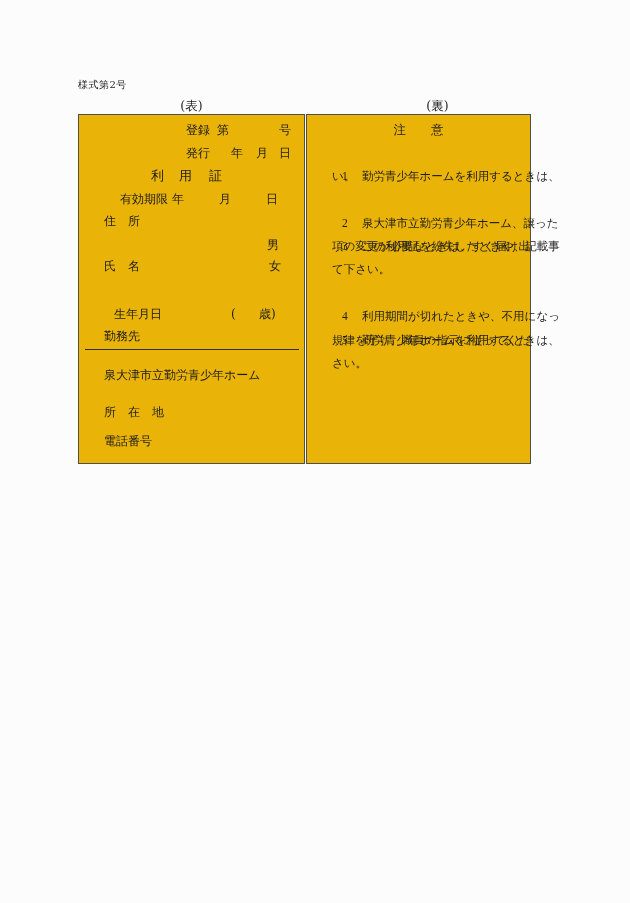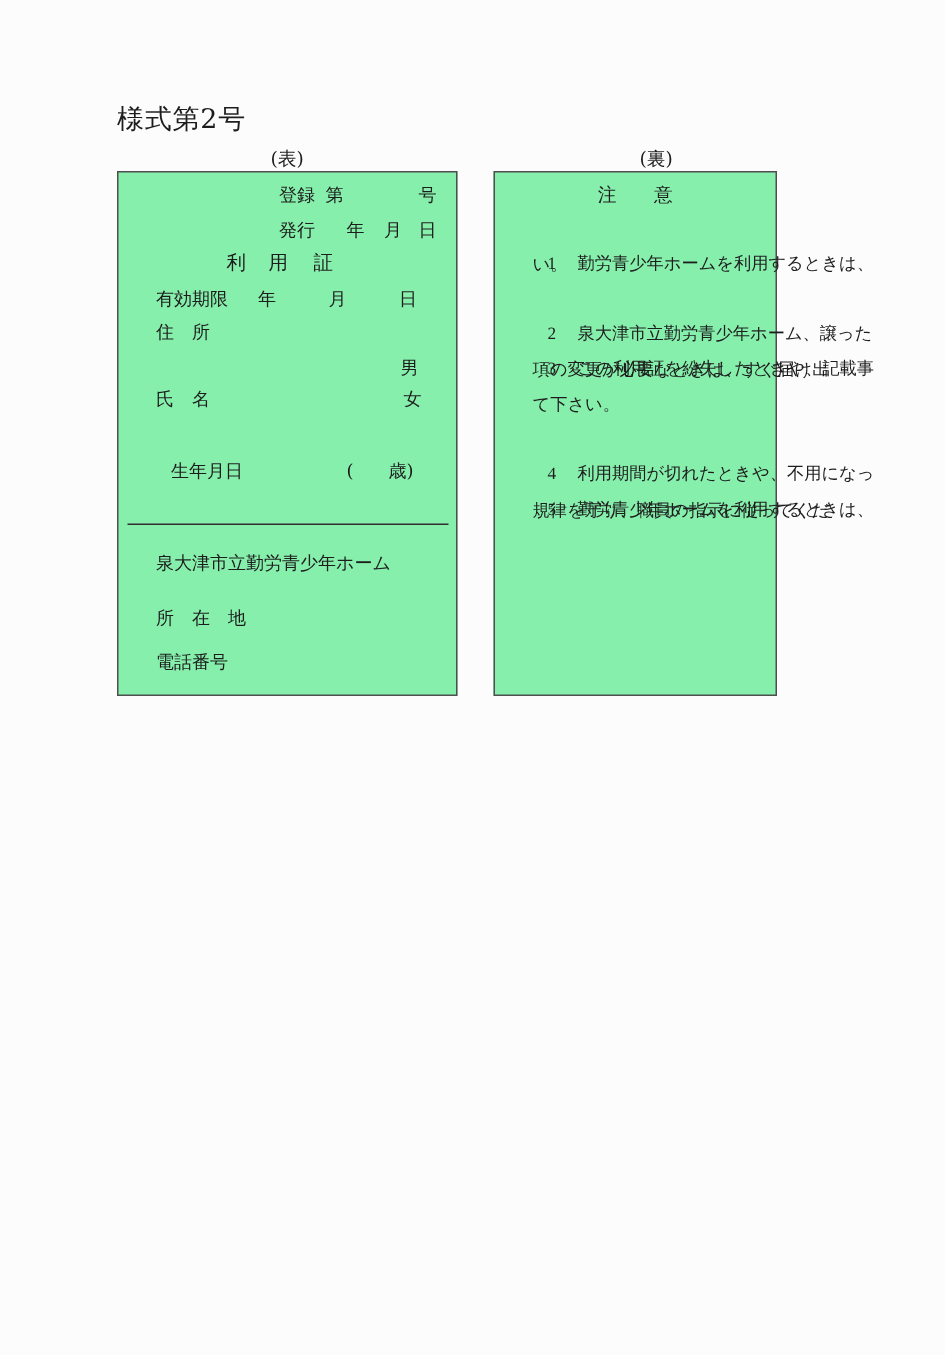--- a/index.html
+++ b/index.html
@@ -7,37 +7,37 @@
     width: 630px; height: 903px;
     background: #fcfcfc;
     font-family: "DejaVu Serif", "Liberation Serif", serif;
     color: #1d1d1d;
     position: relative;
     overflow: hidden;
   }
   .page { position: absolute; inset: 0; }
 
   .form-label {
-    position: absolute; left: 78px; top: 67px;
-    font-size: 18px; letter-spacing: 0.5px; white-space: pre;
+    position: absolute; left: 78px; top: 78px;
+    font-size: 10px; letter-spacing: 0.5px; white-space: pre;
   }
   .side-label {
     position: absolute; top: 98px; height: 16px; line-height: 16px;
     font-size: 12.5px; text-align: center; white-space: pre;
   }
   .side-label.front { left: 78px; width: 227px; }
   .side-label.back  { left: 323px; width: 229px; }
 
   .card {
     position: absolute; top: 114px; height: 350px;
     border: 1px solid #4e4e4e; box-sizing: border-box;
-    background: #86efac;
+    background: #eab308;
   }
   .card.front { left: 78px; width: 227px; }
-  .card.back  { left: 329px; width: 189px; padding-left: 32px; }
+  .card.back  { left: 306px; width: 225px; padding-left: 32px; }
 
   
   .f-row {
     position: absolute; left: 0; right: 0; height: 16px;
     line-height: 16px; font-size: 12px;
   }
   .f-row > span { position: absolute; white-space: pre; }
   .f-title { font-size: 13px; }
   .divider {
     position: absolute; left: 6px; right: 5px; top: 234px;
@@ -86,21 +86,21 @@
       <span style="left:200px">日</span>
     </div>
 
     <div class="f-row f-title" style="top:53px">
       <span style="left:72px">利</span>
       <span style="left:100px">用</span>
       <span style="left:130px">証</span>
     </div>
 
     <div class="f-row" style="top:76px">
-      <span style="left:25px">有効期限</span>
+      <span style="left:41px">有効期限</span>
       <span style="left:93px">年</span>
       <span style="left:140px">月</span>
       <span style="left:187px">日</span>
     </div>
 
     <div class="f-row" style="top:98px">
       <span style="left:25px">住　所</span>
     </div>
 
     <div class="f-row" style="top:122px">
@@ -111,20 +111,23 @@
       <span style="left:35px">生年月日</span>
       <span style="left:152px">(</span>
       <span style="left:180px">歳)</span>
     </div>
 
     <div class="f-row" style="top:143px">
       <span style="left:25px">氏　名</span>
       <span style="left:190px">女</span>
     </div>
 
+    <div class="f-row" style="top:213px">
+      <span style="left:25px">勤務先</span>
+    </div>
 
     <div class="divider"></div>
 
     <div class="f-row" style="top:252px">
       <span style="left:25px">泉大津市立勤労青少年ホーム</span>
     </div>
 
     <div class="f-row" style="top:318px">
       <span style="left:25px">電話番号</span>
     </div>
@@ -156,17 +159,18 @@
       <div class="bline cont">て下さい。</div>
 
       <div class="bline num-line fill">
         <span class="num">4</span><span>利用期間が切れたときや、不用になっ</span>
       </div>
 
       <div class="bline num-line fill">
         <span class="num">5</span><span>勤労青少年ホームを利用するときは、</span>
       </div>
       <div class="bline cont fill">規律を守り、職員の指示に従ってくだ</div>
+      <div class="bline cont">さい。</div>
 
     </div>
   </div>
 
 </div>
 
 </body></html>

